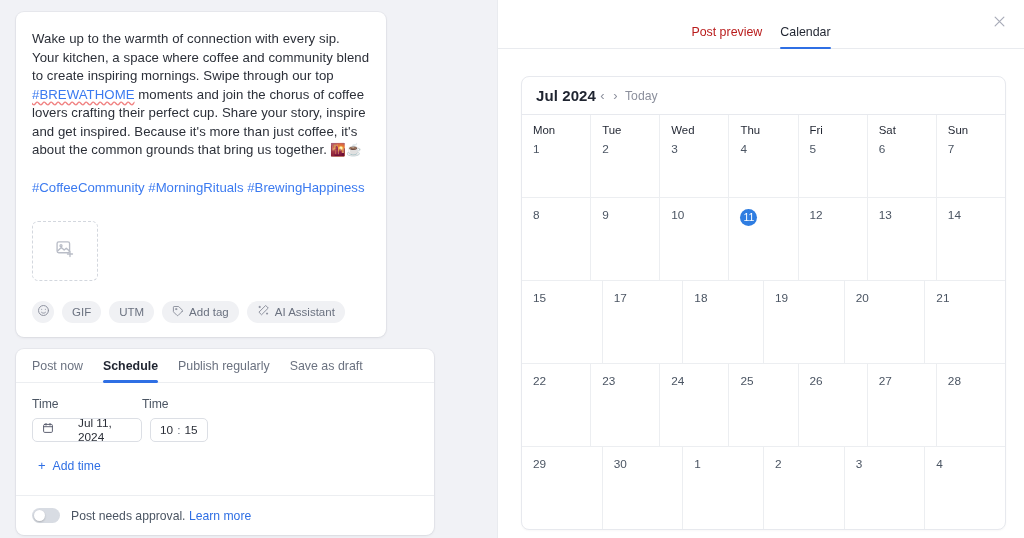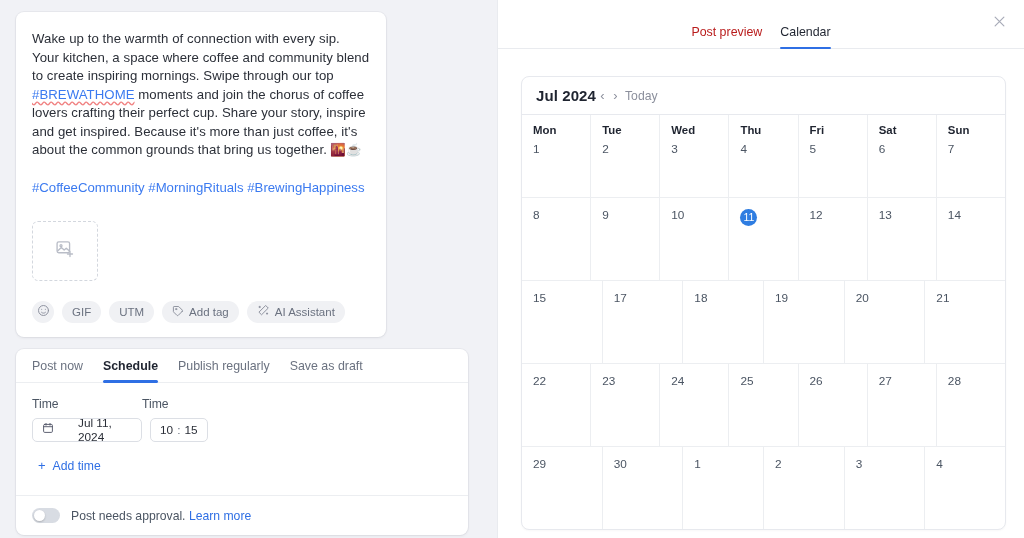--- a/index.html
+++ b/index.html
@@ -79,21 +79,21 @@
     align-items: center;
     gap: 5px;
     padding: 0 10px;
     white-space: nowrap;
   }
   .pill.round { width: 22px; padding: 0; justify-content: center; }
 
   
   .schedule-card {
     margin-top: 12px;
-    width: 452px;
+    width: 418px;
   }
   .tabs-row {
     display: flex;
     align-items: flex-end;
     gap: 20px;
     padding: 12px 16px 0 16px;
     border-bottom: 1px solid #eceef1;
     height: 34px;
   }
   .tab {
@@ -244,21 +244,21 @@
   .cal-cell {
     flex: 1 1 0;
     min-width: 0;
     height: 82px;
     border-right: 1px solid #eceef1;
     padding: 9px 0 0 11px;
   }
   .cal-cell:last-child { border-right: none; }
   .dow {
     font-size: 11.4px;
-    font-weight: bold;
+    font-weight: normal;
     color: #1f2430;
     margin-bottom: 5px;
   }
   .daynum {
     font-size: 11.8px;
     color: #4b5563;
     line-height: 17px;
   }
   .daynum.today {
     background: #2f7de1;

